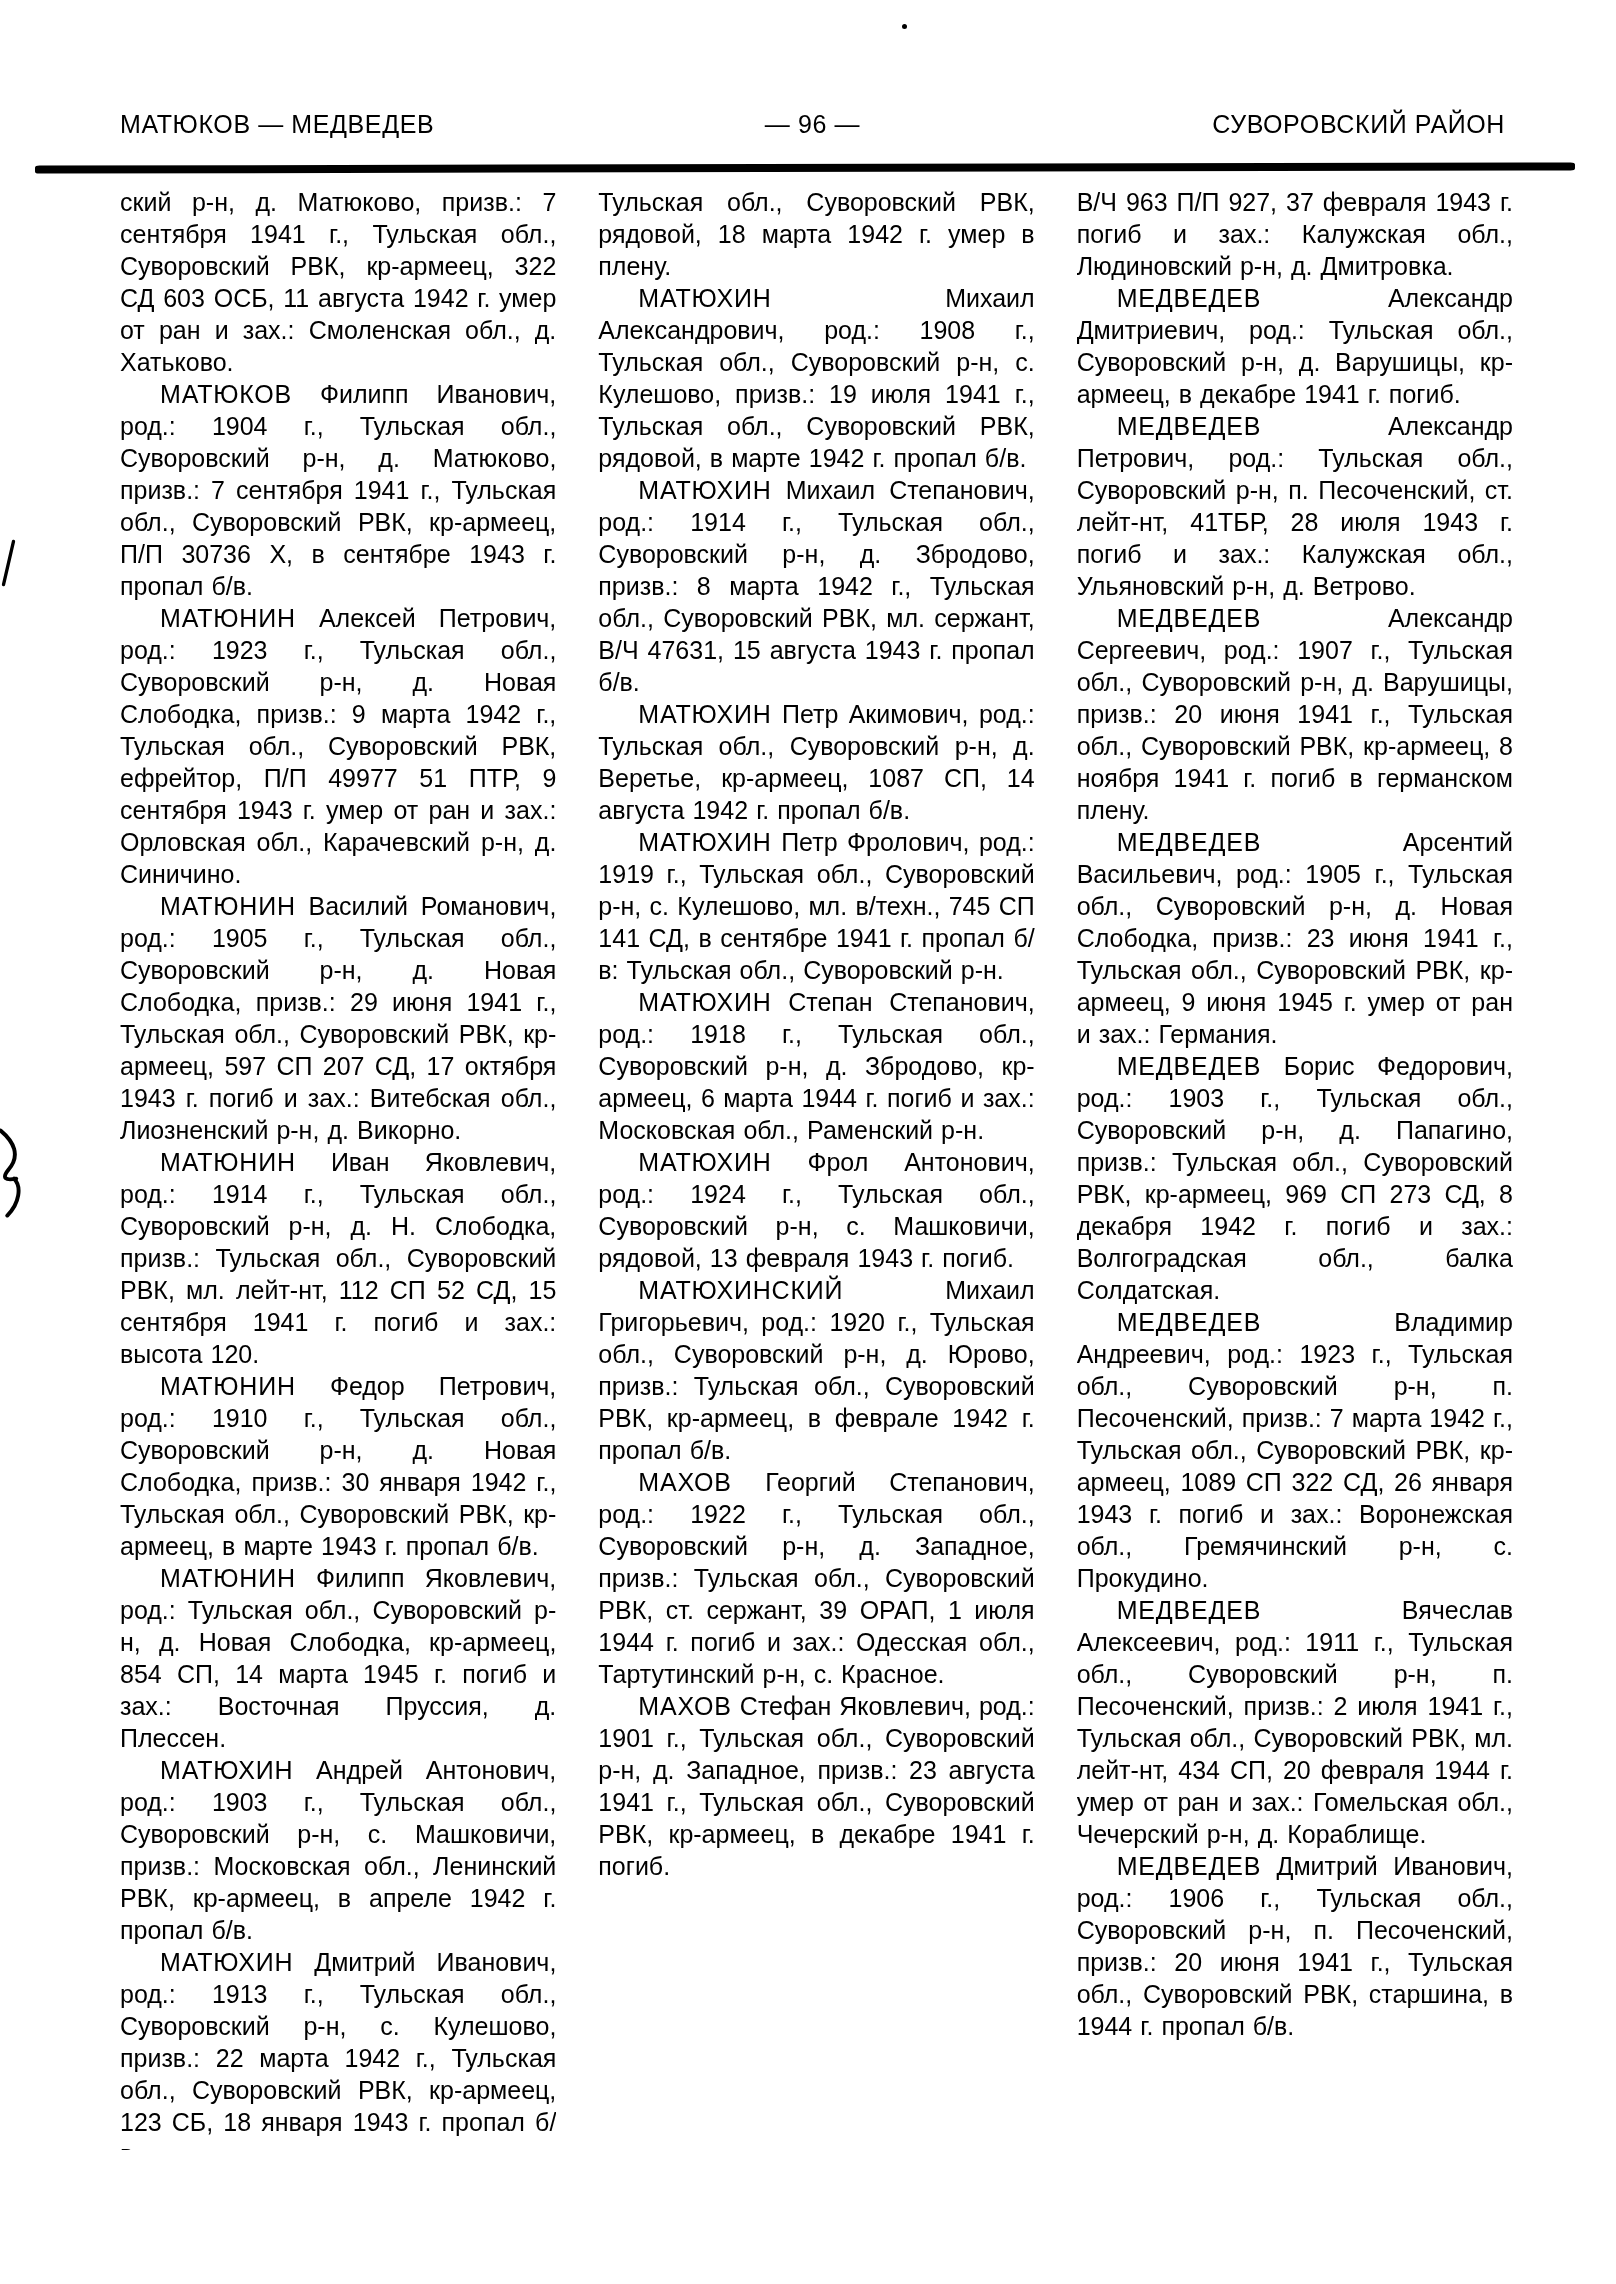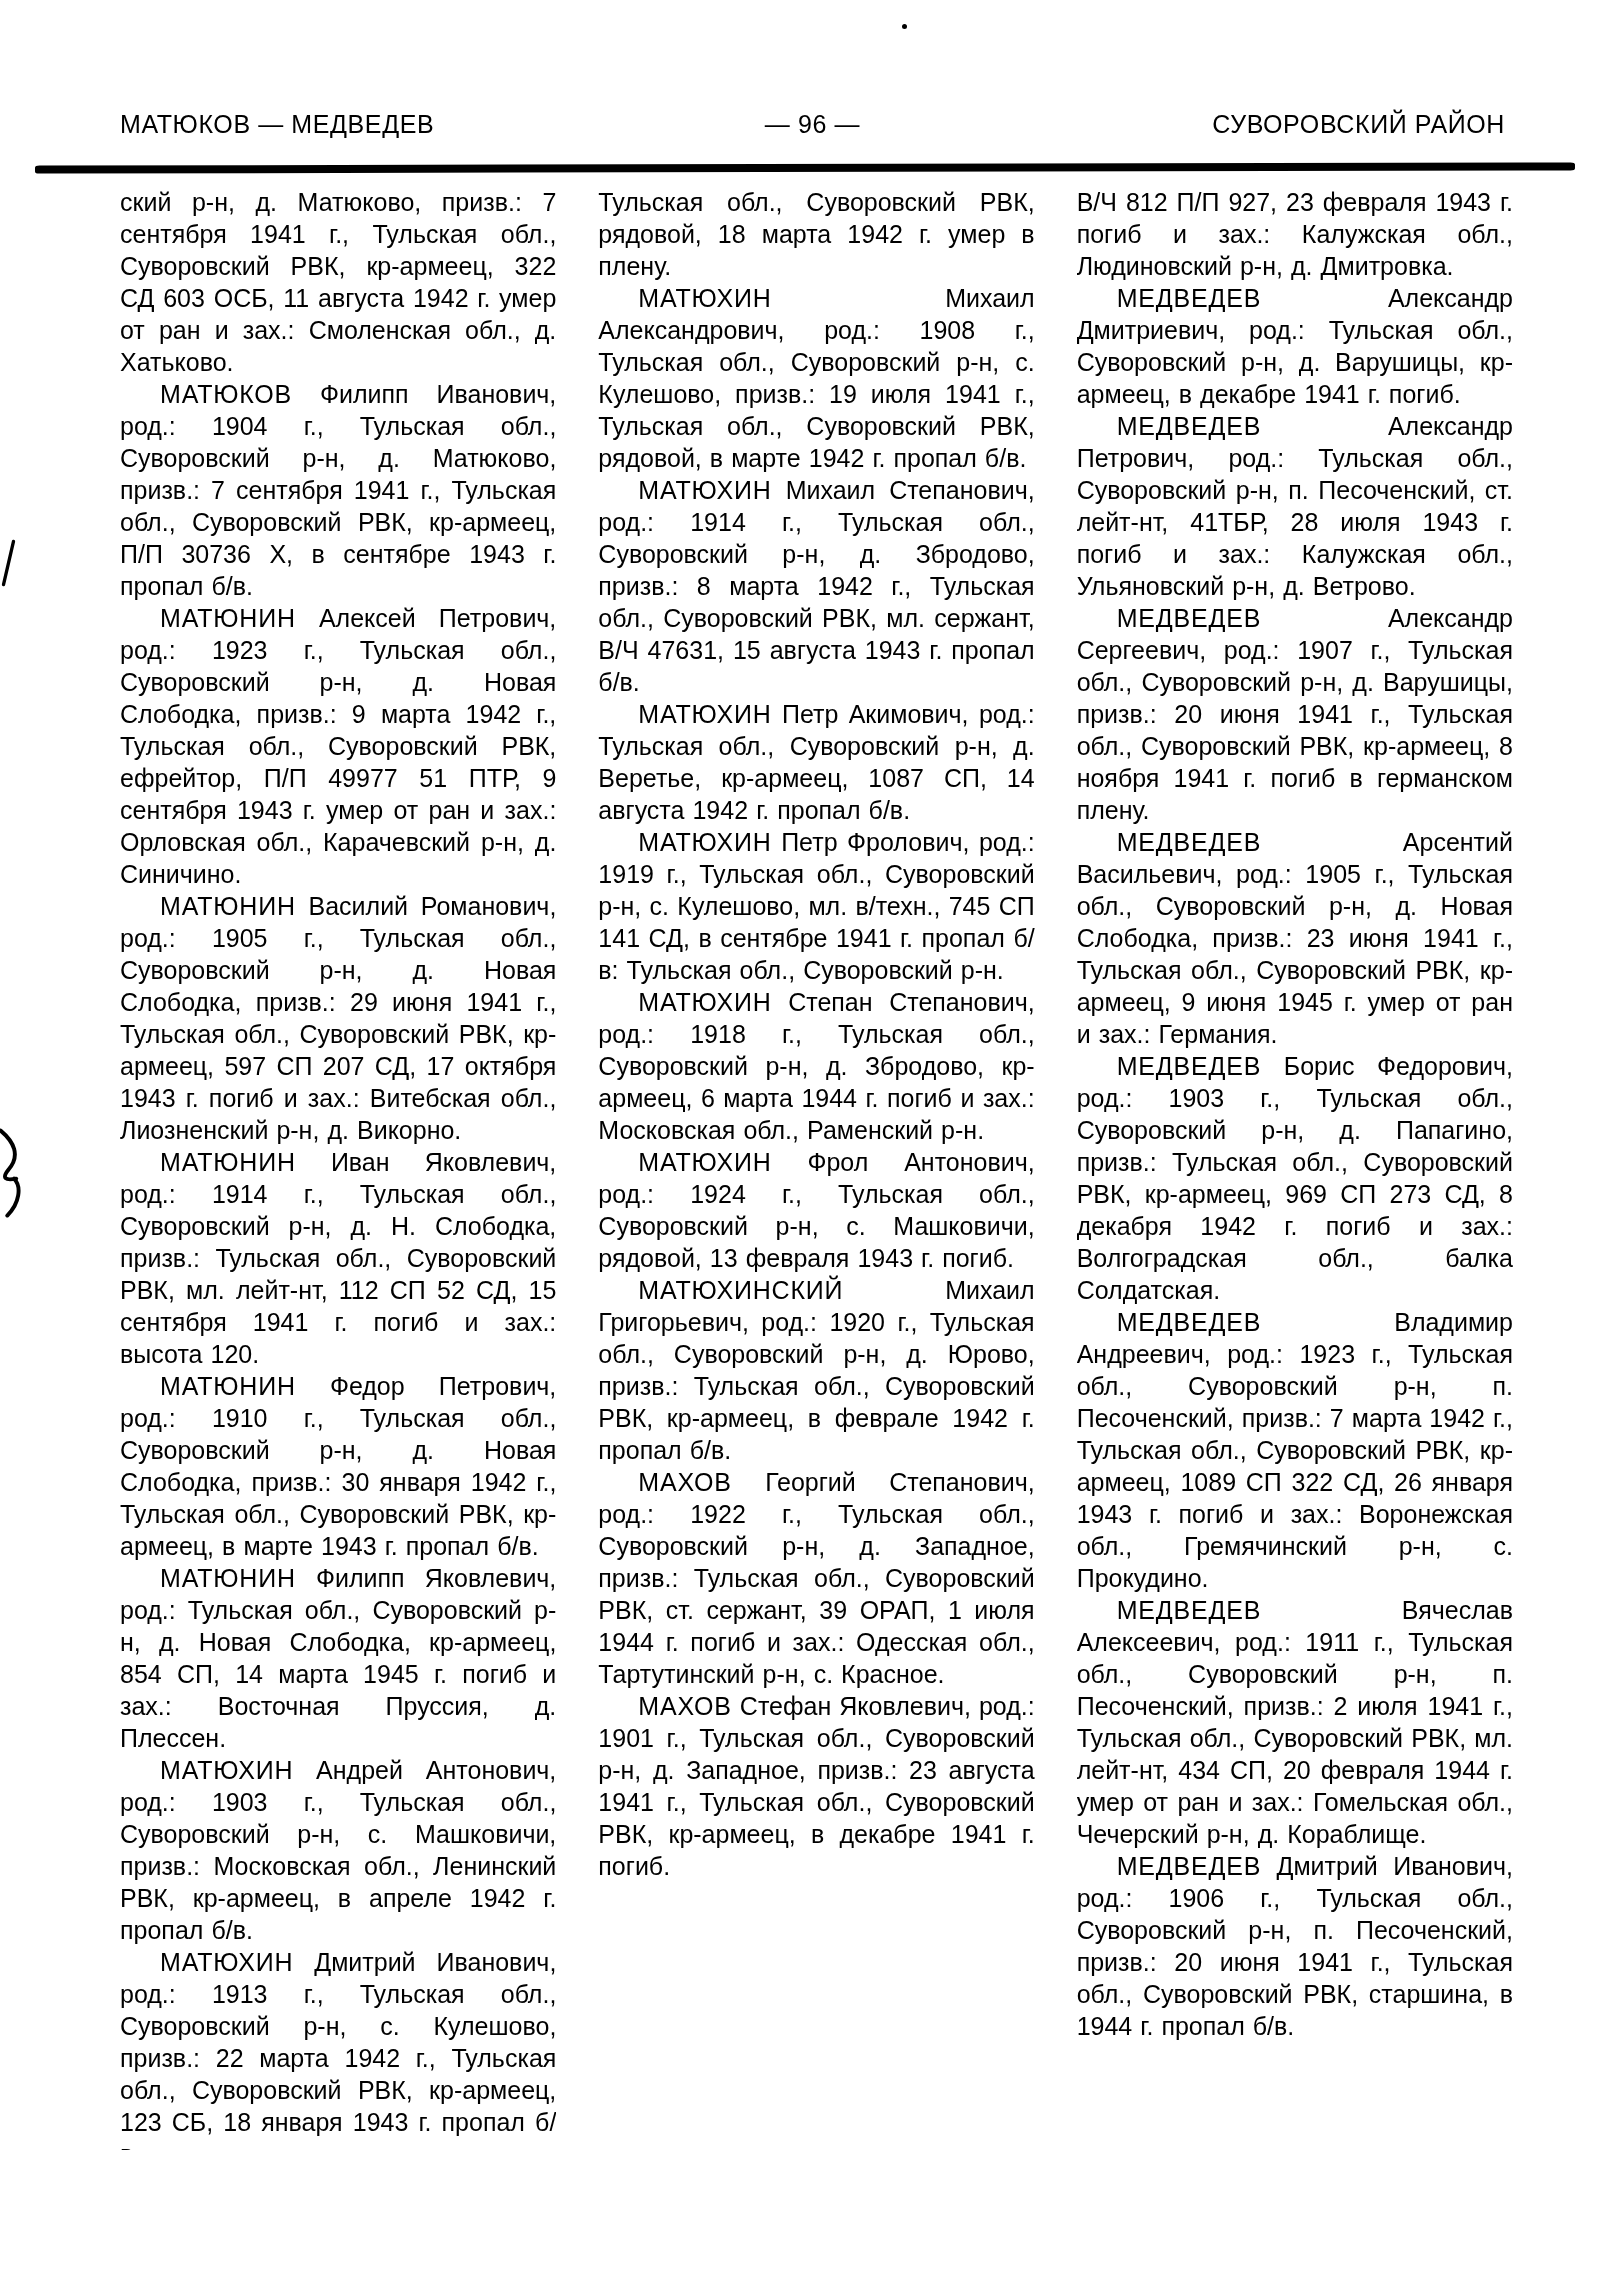--- a/index.html
+++ b/index.html
@@ -84,21 +84,21 @@
         <p class="entry"><b>МАТЮХИН</b> Михаил Степанович, род.: 1914 г., Тульская обл., Суворовский р-н, д. Збродово, призв.: 8 марта 1942 г., Тульская обл., Суворовский РВК, мл. сержант, В/Ч 47631, 15 августа 1943 г. пропал б/в.</p>
         <p class="entry"><b>МАТЮХИН</b> Петр Акимович, род.: Тульская обл., Суворовский р-н, д. Веретье, кр-армеец, 1087 СП, 14 августа 1942 г. пропал б/в.</p>
         <p class="entry"><b>МАТЮХИН</b> Петр Фролович, род.: 1919 г., Тульская обл., Суворовский р-н, с. Кулешово, мл. в/техн., 745 СП 141 СД, в сентябре 1941 г. пропал б/в: Тульская обл., Суворовский р-н.</p>
         <p class="entry"><b>МАТЮХИН</b> Степан Степанович, род.: 1918 г., Тульская обл., Суворовский р-н, д. Збродово, кр-армеец, 6 марта 1944 г. погиб и зах.: Московская обл., Раменский р-н.</p>
         <p class="entry"><b>МАТЮХИН</b> Фрол Антонович, род.: 1924 г., Тульская обл., Суворовский р-н, с. Машковичи, рядовой, 13 февраля 1943 г. погиб.</p>
         <p class="entry"><b>МАТЮХИНСКИЙ</b> Михаил Григорьевич, род.: 1920 г., Тульская обл., Суворовский р-н, д. Юрово, призв.: Тульская обл., Суворовский РВК, кр-армеец, в феврале 1942 г. пропал б/в.</p>
         <p class="entry"><b>МАХОВ</b> Георгий Степанович, род.: 1922 г., Тульская обл., Суворовский р-н, д. Западное, призв.: Тульская обл., Суворовский РВК, ст. сержант, 39 ОРАП, 1 июля 1944 г. погиб и зах.: Одесская обл., Тартутинский р-н, с. Красное.</p>
         <p class="entry"><b>МАХОВ</b> Стефан Яковлевич, род.: 1901 г., Тульская обл., Суворовский р-н, д. Западное, призв.: 23 августа 1941 г., Тульская обл., Суворовский РВК, кр-армеец, в декабре 1941 г. погиб.</p>
       </div>
     <div class="col">
-        <p class="entry cont">В/Ч 812 П/П 927, 23 февраля 1943 г. погиб и зах.: Калужская обл., Людиновский р-н, д. Дмитровка.</p>
+        <p class="entry cont">В/Ч 963 П/П 927, 37 февраля 1943 г. погиб и зах.: Калужская обл., Людиновский р-н, д. Дмитровка.</p>
         <p class="entry"><b>МЕДВЕДЕВ</b> Александр Дмитриевич, род.: Тульская обл., Суворовский р-н, д. Варушицы, кр-армеец, в декабре 1941 г. погиб.</p>
         <p class="entry"><b>МЕДВЕДЕВ</b> Александр Петрович, род.: Тульская обл., Суворовский р-н, п. Песоченский, ст. лейт-нт, 41ТБР, 28 июля 1943 г. погиб и зах.: Калужская обл., Ульяновский р-н, д. Ветрово.</p>
         <p class="entry"><b>МЕДВЕДЕВ</b> Александр Сергеевич, род.: 1907 г., Тульская обл., Суворовский р-н, д. Варушицы, призв.: 20 июня 1941 г., Тульская обл., Суворовский РВК, кр-армеец, 8 ноября 1941 г. погиб в германском плену.</p>
         <p class="entry"><b>МЕДВЕДЕВ</b> Арсентий Васильевич, род.: 1905 г., Тульская обл., Суворовский р-н, д. Новая Слободка, призв.: 23 июня 1941 г., Тульская обл., Суворовский РВК, кр-армеец, 9 июня 1945 г. умер от ран и зах.: Германия.</p>
         <p class="entry"><b>МЕДВЕДЕВ</b> Борис Федорович, род.: 1903 г., Тульская обл., Суворовский р-н, д. Папагино, призв.: Тульская обл., Суворовский РВК, кр-армеец, 969 СП 273 СД, 8 декабря 1942 г. погиб и зах.: Волгоградская обл., балка Солдатская.</p>
         <p class="entry"><b>МЕДВЕДЕВ</b> Владимир Андреевич, род.: 1923 г., Тульская обл., Суворовский р-н, п. Песоченский, призв.: 7 марта 1942 г., Тульская обл., Суворовский РВК, кр-армеец, 1089 СП 322 СД, 26 января 1943 г. погиб и зах.: Воронежская обл., Гремячинский р-н, с. Прокудино.</p>
         <p class="entry"><b>МЕДВЕДЕВ</b> Вячеслав Алексеевич, род.: 1911 г., Тульская обл., Суворовский р-н, п. Песоченский, призв.: 2 июля 1941 г., Тульская обл., Суворовский РВК, мл. лейт-нт, 434 СП, 20 февраля 1944 г. умер от ран и зах.: Гомельская обл., Чечерский р-н, д. Кораблище.</p>
         <p class="entry"><b>МЕДВЕДЕВ</b> Дмитрий Иванович, род.: 1906 г., Тульская обл., Суворовский р-н, п. Песоченский, призв.: 20 июня 1941 г., Тульская обл., Суворовский РВК, старшина, в 1944 г. пропал б/в.</p>
       </div>
   </div>

